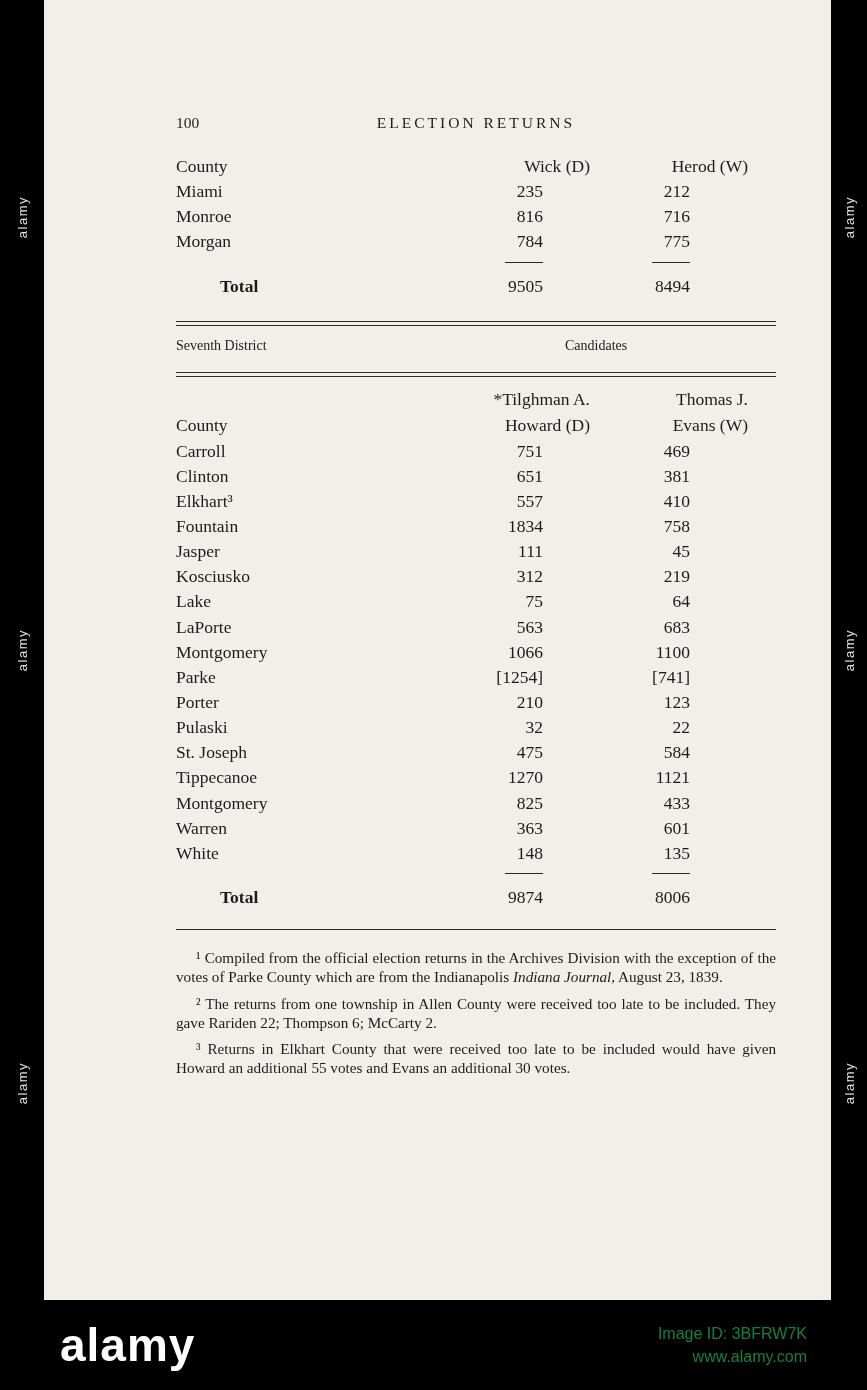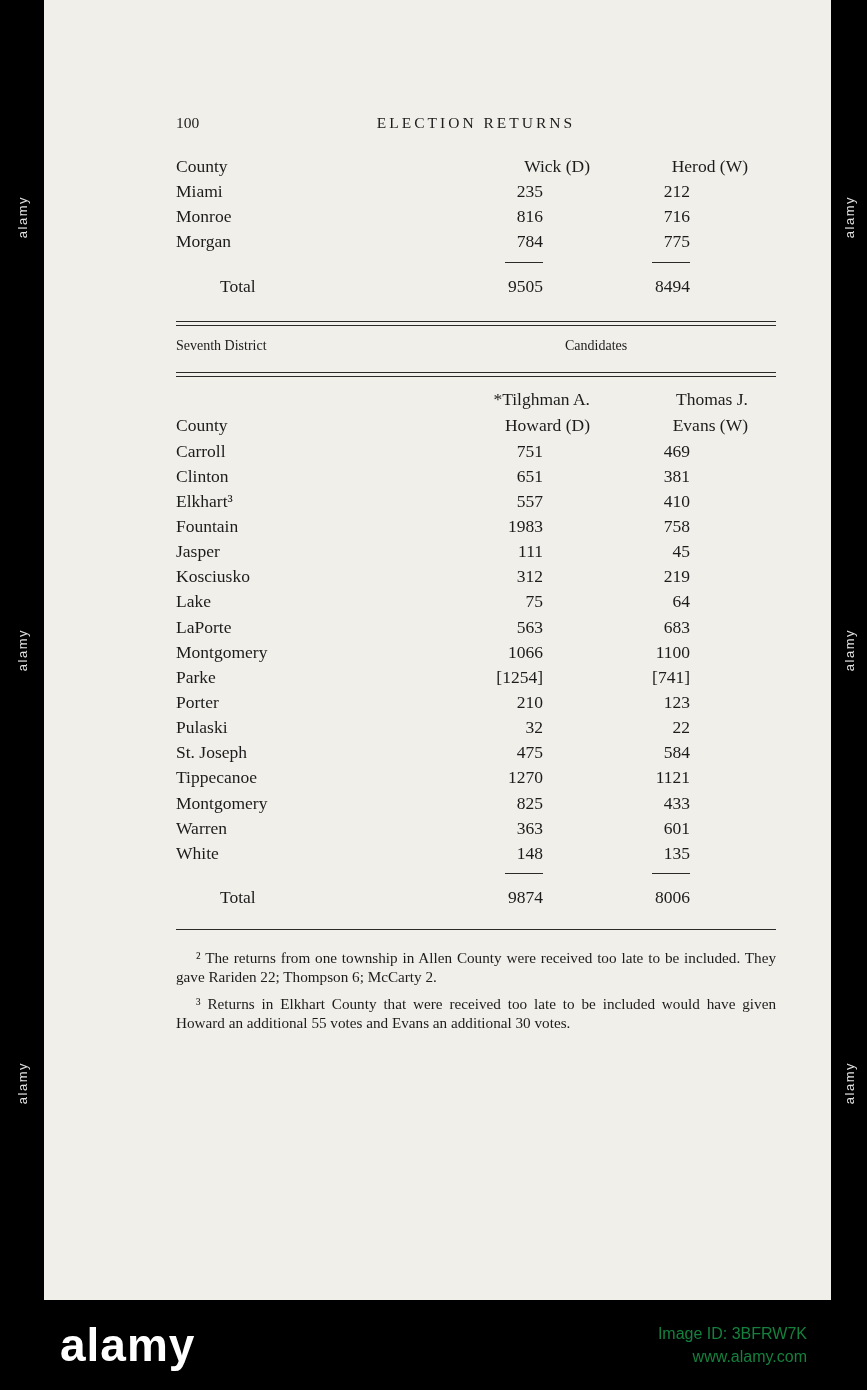--- a/index.html
+++ b/index.html
@@ -30,21 +30,21 @@
   .c1.num { padding-right:47px; }
   .c2.num { padding-right:58px; }
   .table1 { margin-top:22px; }
   .table2 { margin-top:12px; }
   .table2 .t-head { height:26px; }
   .sum-rule-row { margin-top:5px; height:10px; }
   .sum-rule { width:38px; border-top:1.6px solid #2a2a2a; justify-self:end; }
   .sum-rule.r1 { margin-right:47px; }
   .sum-rule.r2 { margin-right:58px; }
   .total-row { margin-top:4px; height:26px; }
-  .total-row .c0 { padding-left:44px; }
+  .total-row .c0 { padding-left:44px;font-weight:bold; }
 
   .double-rule { border-top:1.5px solid #2a2a2a; border-bottom:1.5px solid #2a2a2a; height:5px; }
   .dr1 { margin-top:19px; }
   .dr2 { margin-top:8px; }
   .single-rule { border-top:1.6px solid #2a2a2a; margin-top:16px; }
 
   .section-row { position:relative; margin-top:12px; height:26px; font-size:14px; }
   .district { position:absolute; left:0; }
   .candidates { position:absolute; left:389px; }
 
@@ -169,21 +169,21 @@
             </div>
 
             <div class="t-row">
               <div class="c0">Elkhart³</div>
               <div class="c1 num">557</div>
               <div class="c2 num">410</div>
             </div>
 
             <div class="t-row">
               <div class="c0">Fountain</div>
-              <div class="c1 num">1983</div>
+              <div class="c1 num">1834</div>
               <div class="c2 num">758</div>
             </div>
 
             <div class="t-row">
               <div class="c0">Jasper</div>
               <div class="c1 num">111</div>
               <div class="c2 num">45</div>
             </div>
 
             <div class="t-row">
@@ -267,20 +267,21 @@
         <div class="total-row">
           <div class="c0">Total</div>
           <div class="c1 num">9874</div>
           <div class="c2 num">8006</div>
         </div>
       </div>
 
       <div class="single-rule"></div>
 
       <div class="footnotes">
+        <p class="footnote"><span>¹ Compiled from the official election returns in the Archives Division with the exception of the votes of Parke County which are from the Indianapolis </span><span class="italic">Indiana Journal,</span><span> August 23, 1839.</span></p>
         <p class="footnote">² The returns from one township in Allen County were received too late to be included. They gave Rariden 22; Thompson 6; McCarty 2.</p>
         <p class="footnote">³ Returns in Elkhart County that were received too late to be included would have given Howard an additional 55 votes and Evans an additional 30 votes.</p>
       </div>
 
     </div>
   </div>
 
   <div class="side-bar left">
     <span class="wm">alamy</span>
     <span class="wm">alamy</span>

